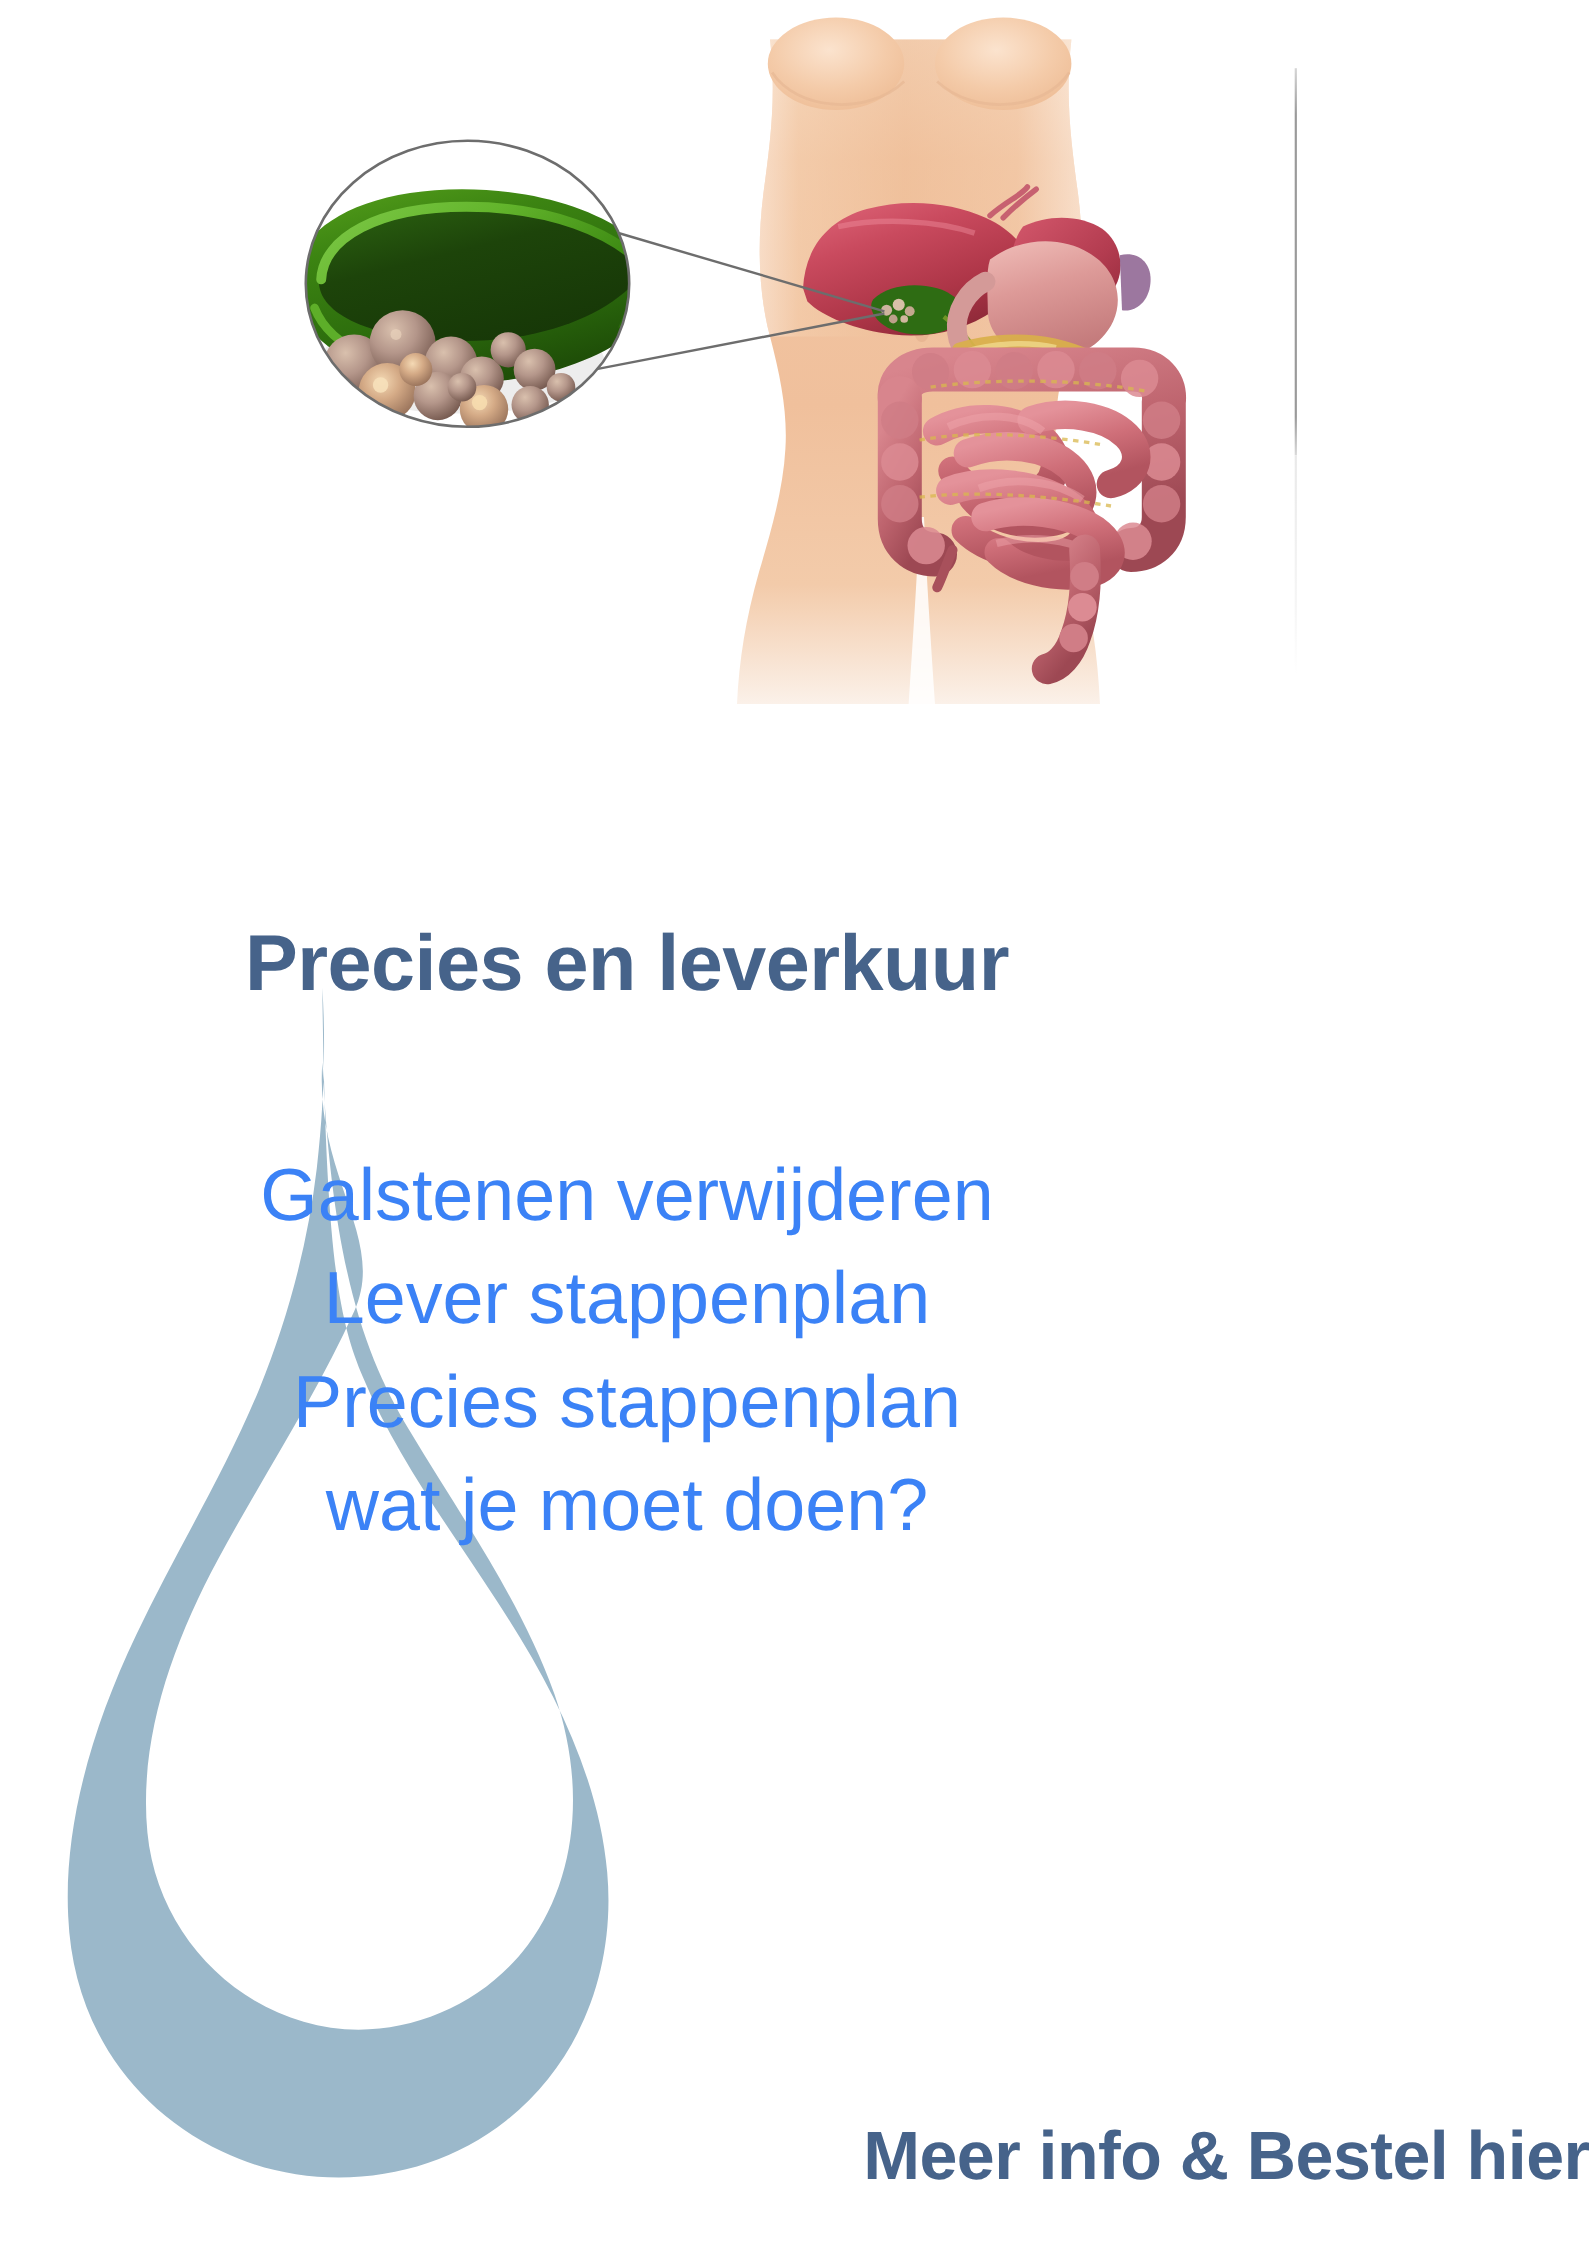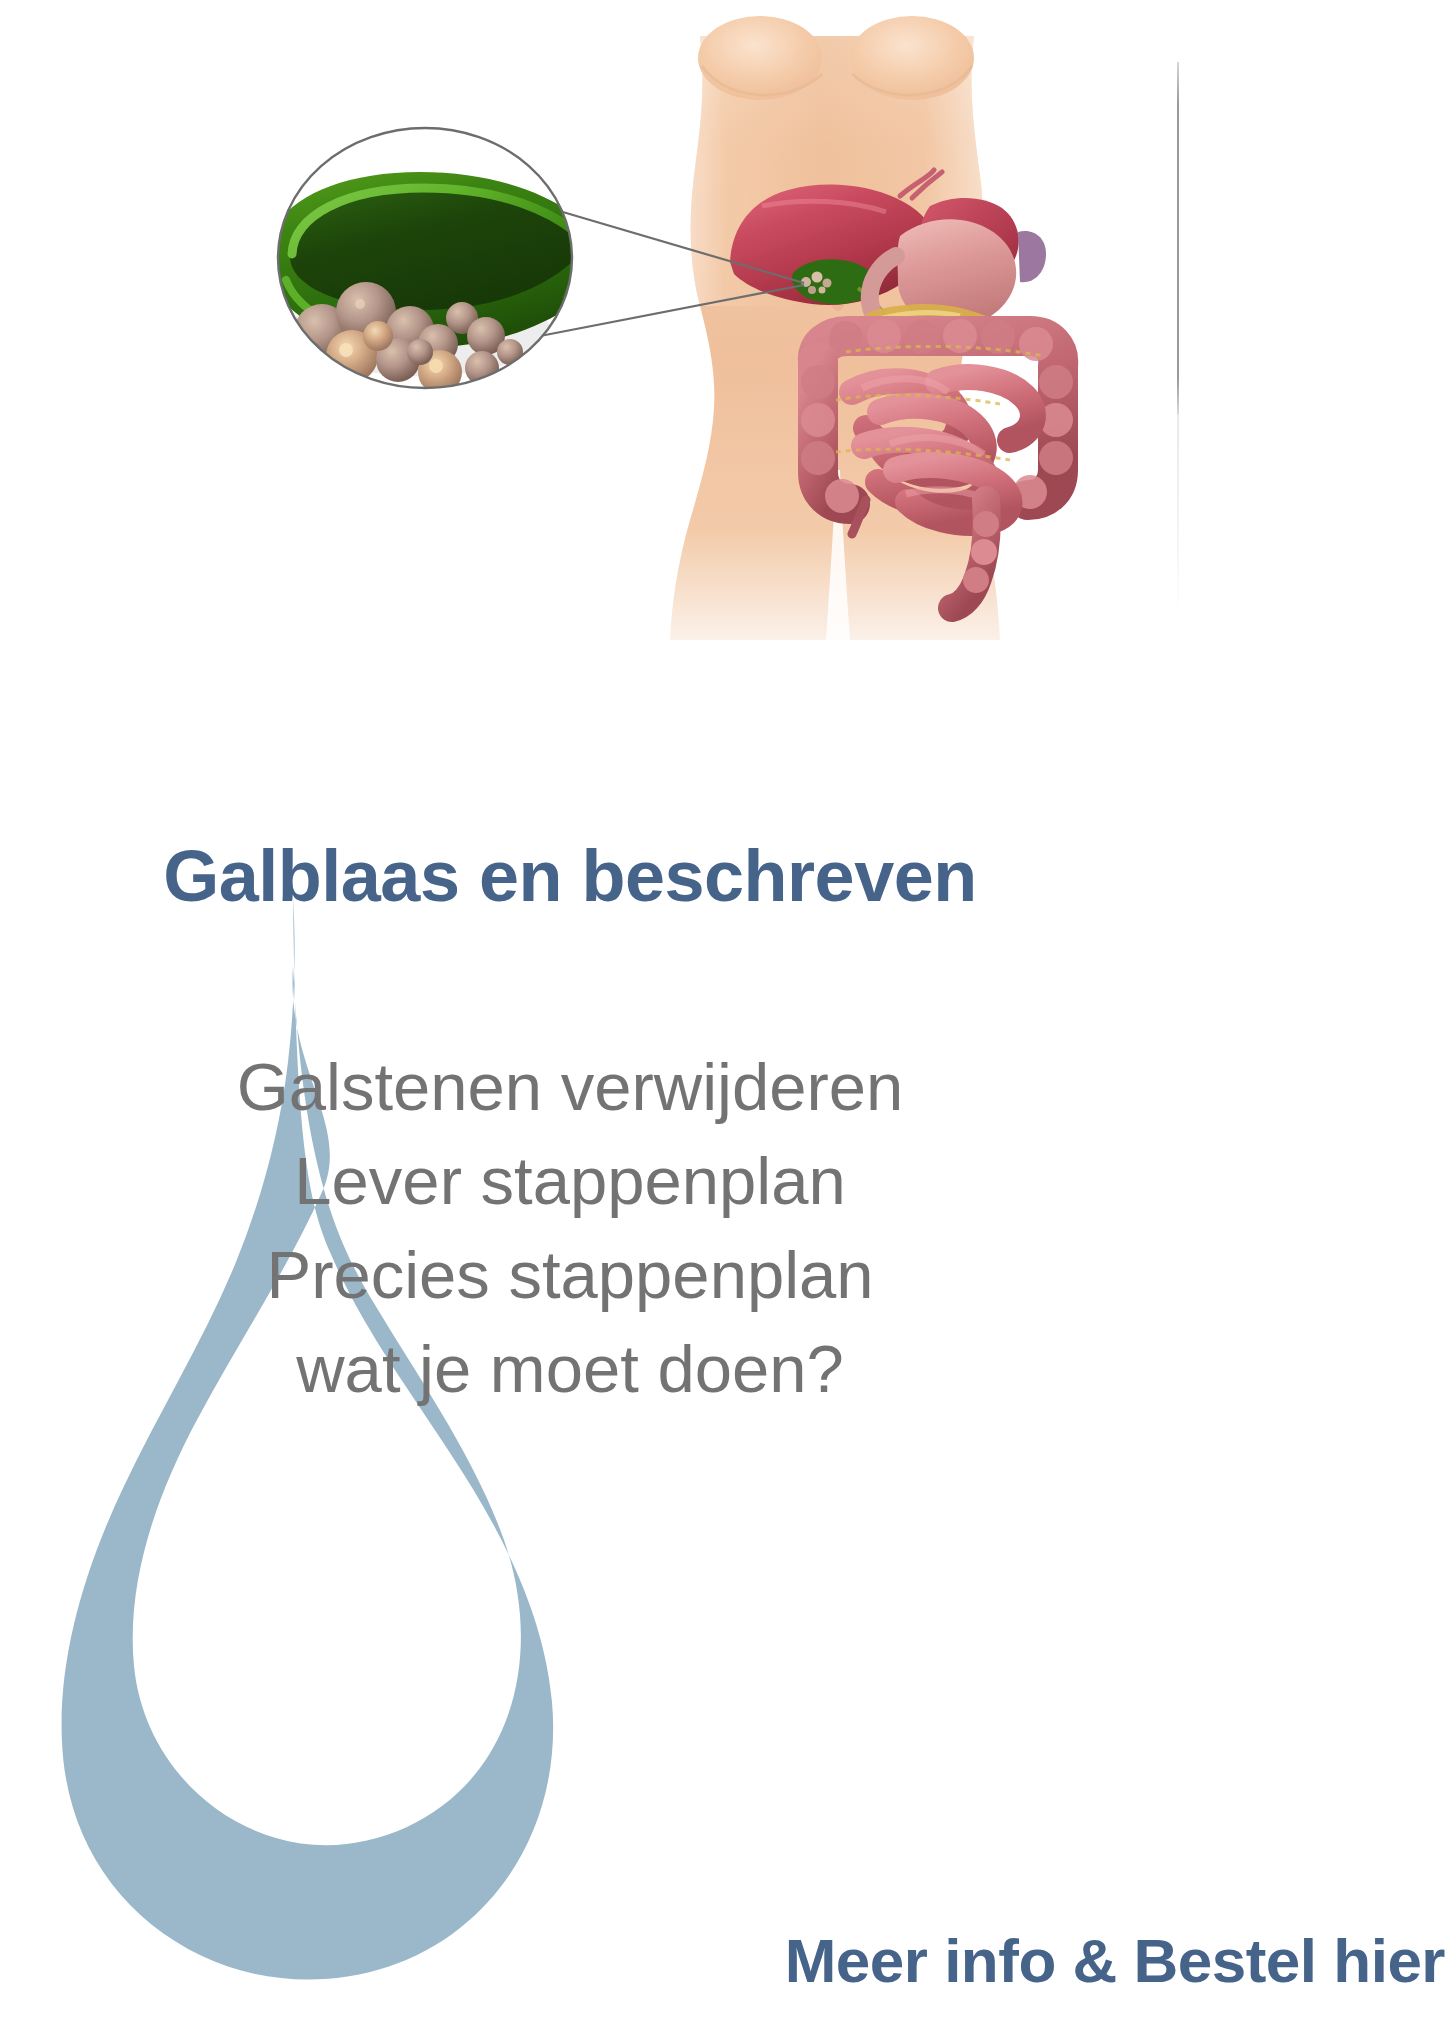--- a/index.html
+++ b/index.html
@@ -81,21 +81,21 @@
 
   
   .body-lines {
     position: absolute;
     left: 0;
     top: 1040px;
     width: 1140px;
     text-align: center;
     font-size: 67px;
     line-height: 94px;
-    color: #737373;
+    color: #3b82f6;
     font-weight: 300;
     font-family: "Liberation Sans", sans-serif;
     white-space: nowrap;
   }
   .body-lines .line {
     display: block;
   }
 
   
   .cta {
@@ -384,21 +384,21 @@
         </g>
 
         <ellipse cx="425" cy="258" rx="147" ry="130" fill="none" stroke="#6d6d6d" stroke-width="2.4"></ellipse>
       </g>
     </svg>
 
     <div class="divider-rule"></div>
     <div class="divider-rule-fade"></div>
   </div>
 
-  <div class="title">Galblaas en beschreven</div>
+  <div class="title">Precies en leverkuur</div>
 
   <svg class="droplet" viewBox="0 0 620 1120">
     <path d="M253 18
              C 256 64, 255 122, 248 182
              C 240 250, 222 318, 196 382
              C 164 460, 120 530, 84 606
              C 42 694, 18 782, 22 862
              C 26 958, 78 1036, 162 1076
              C 246 1116, 350 1104, 420 1048
              C 486 996, 520 912, 512 822

